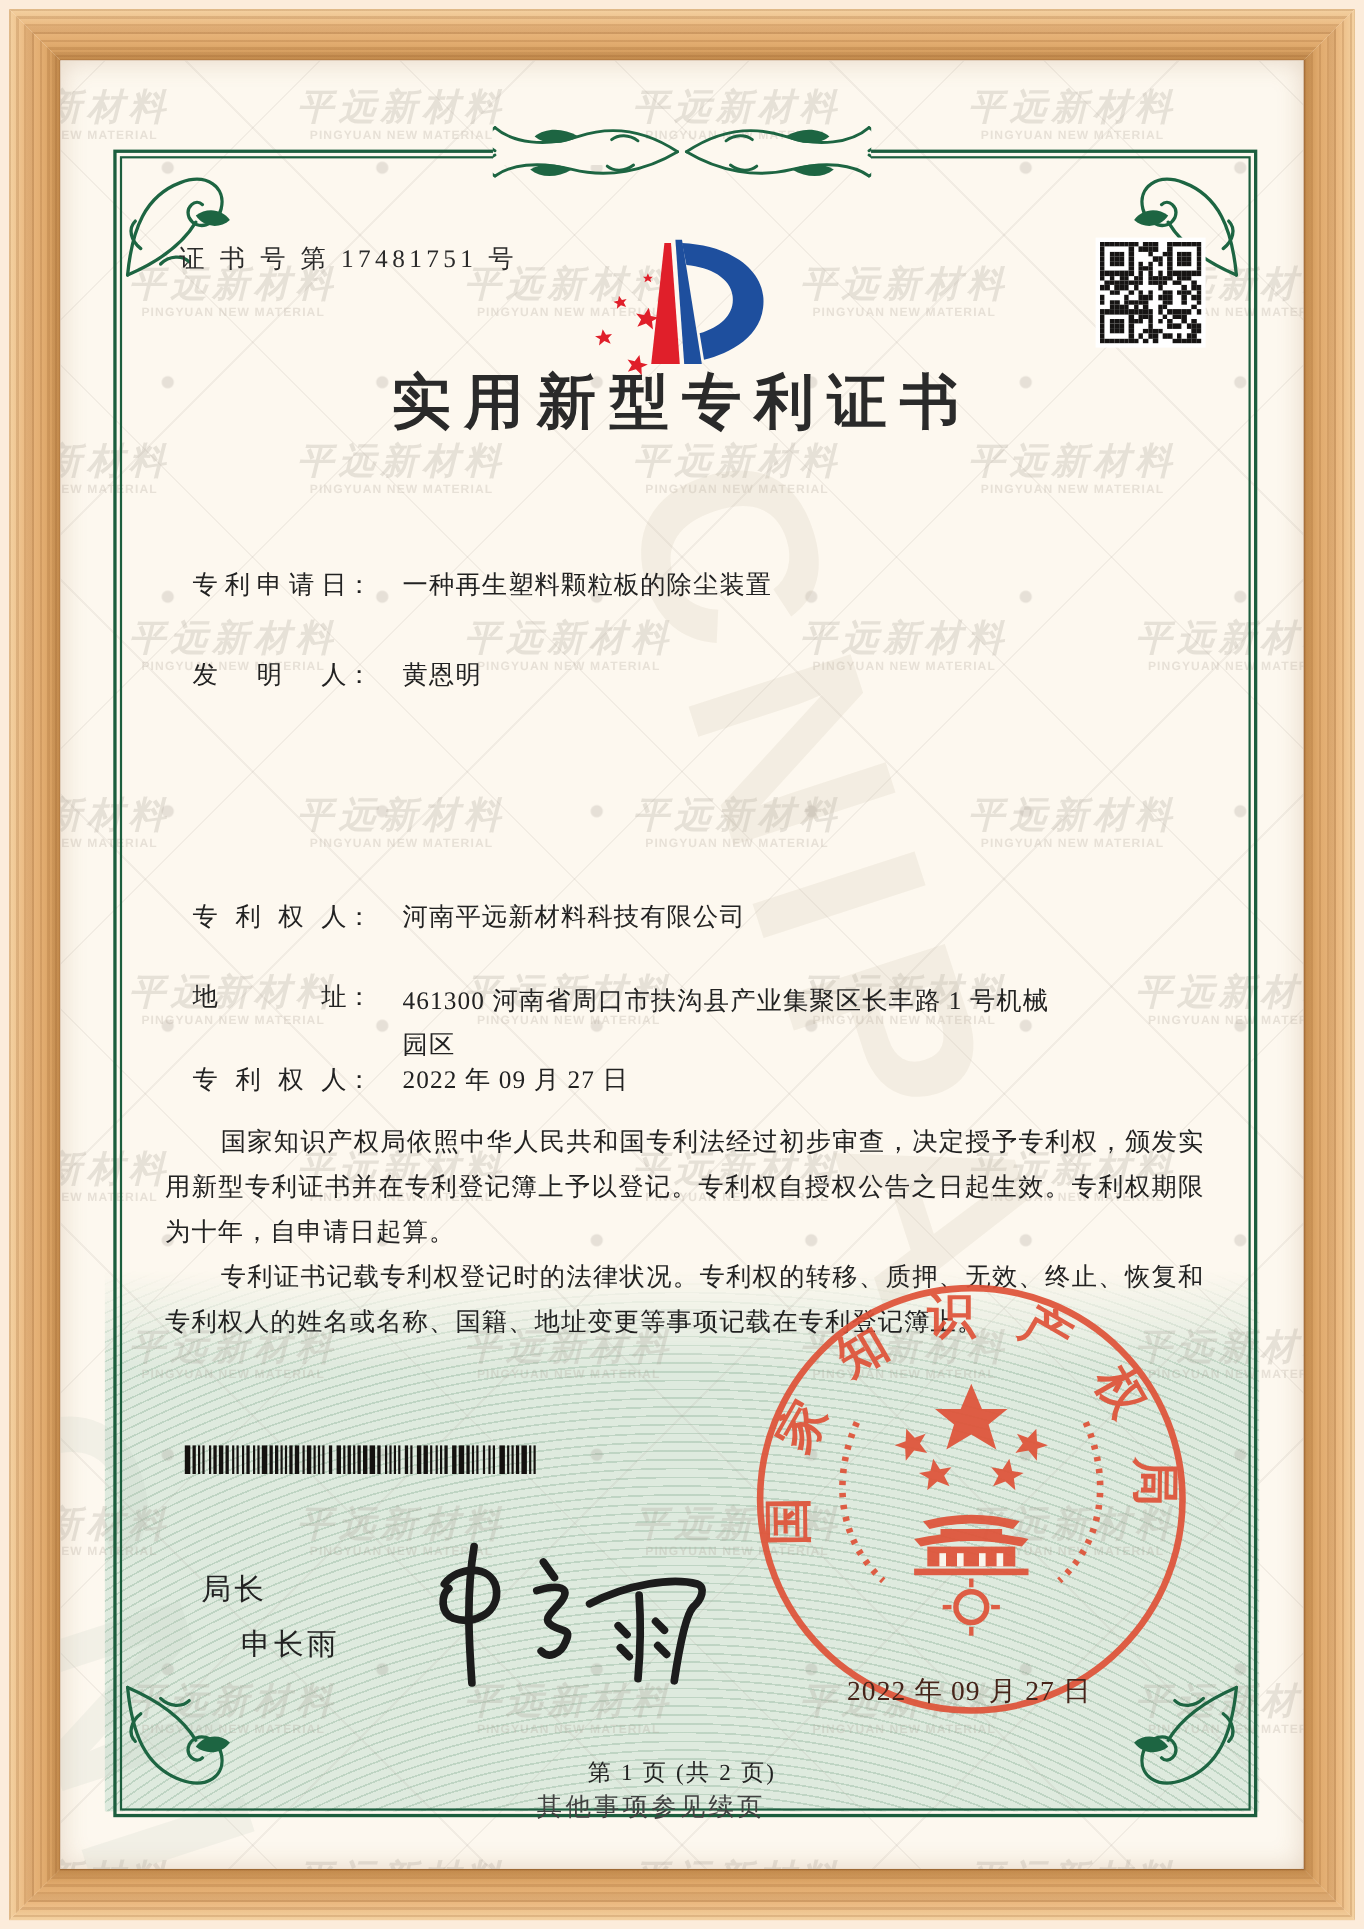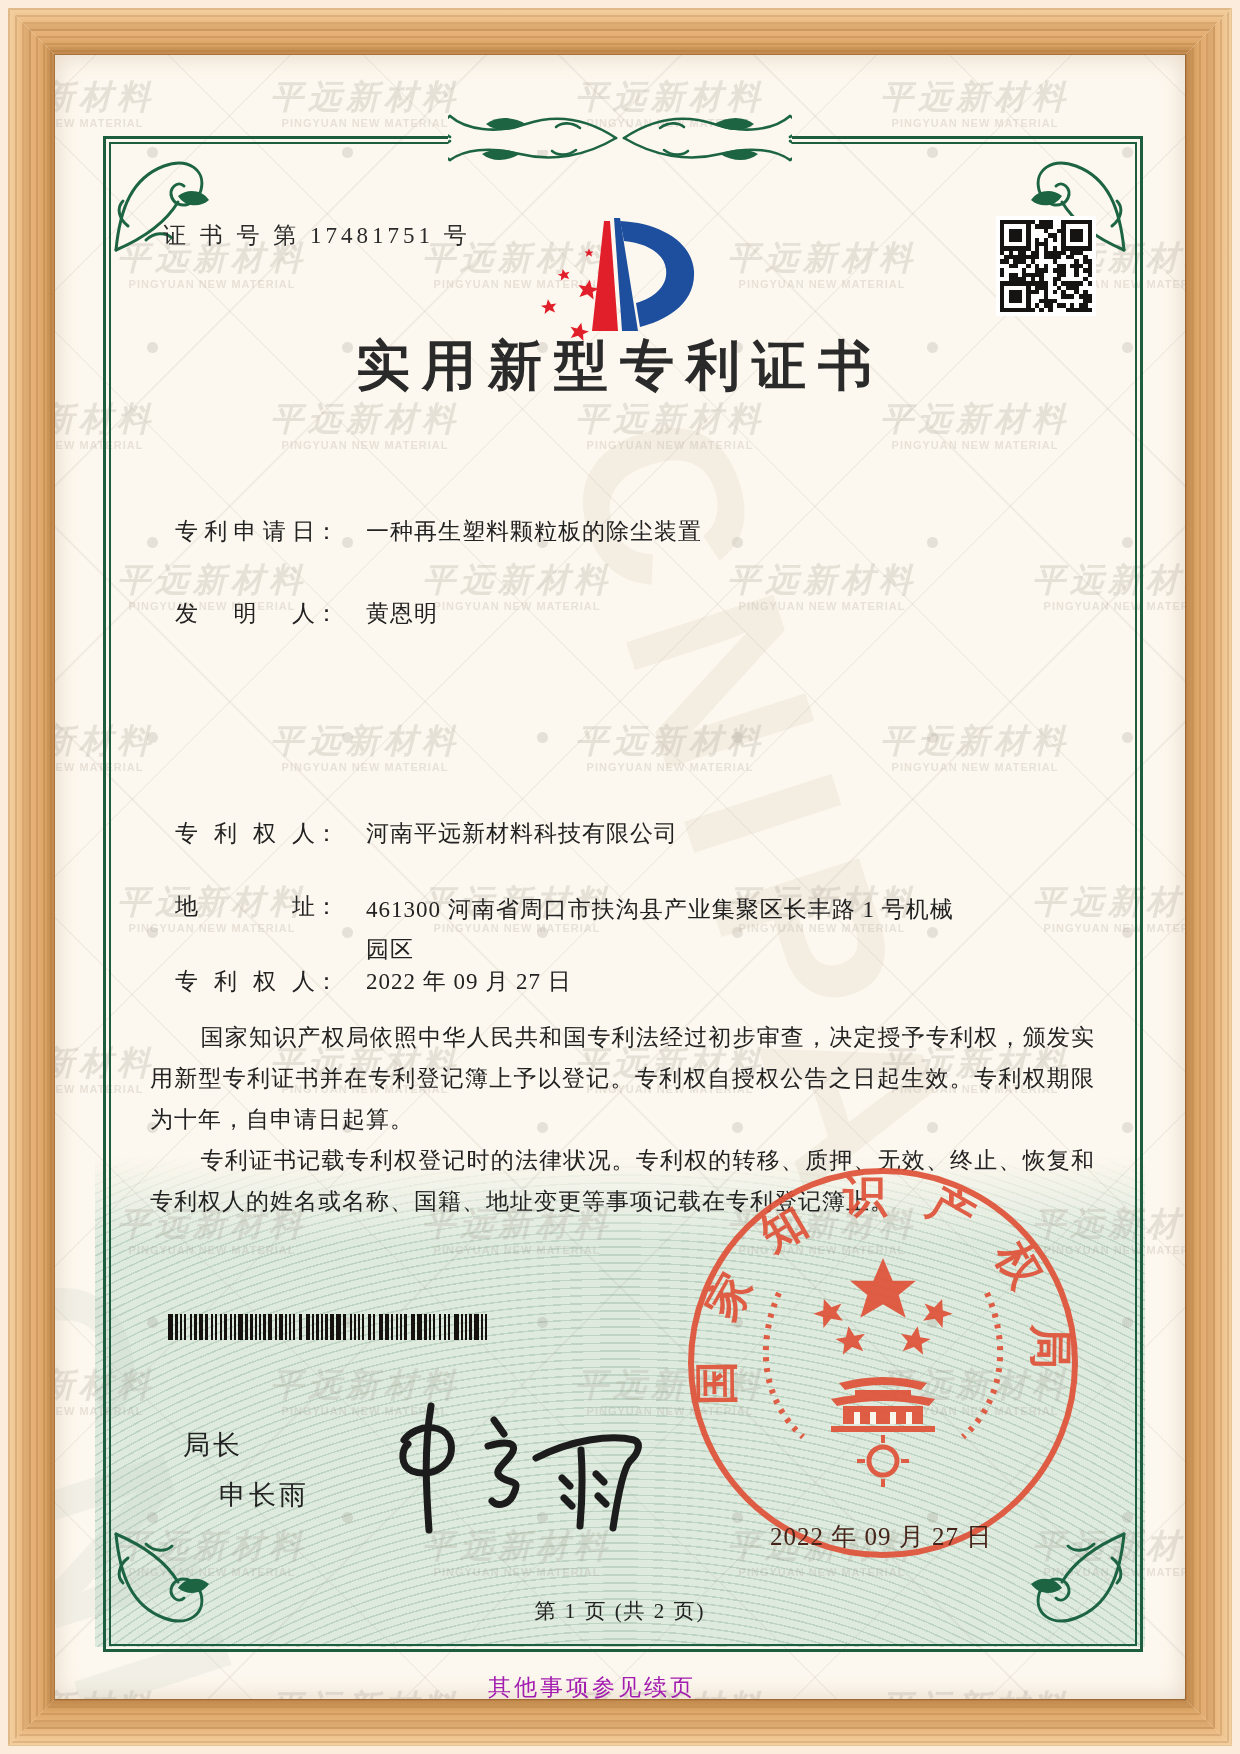--- a/index.html
+++ b/index.html
@@ -78,21 +78,21 @@
   #barcode{left:113px;top:1259px;width:326px;height:26px;display:flex;align-items:stretch;}
   #barcode div{background:#14110f;}
   #director-label{left:128px;top:1372px;font-size:27px;letter-spacing:3px;color:#222;
     font-family:"Liberation Sans","DejaVu Sans",sans-serif;}
   #director-name{left:128px;top:1422px;font-size:27px;letter-spacing:3px;color:#222;
     font-family:"Liberation Sans","DejaVu Sans",sans-serif;margin-left:36px;}
   #signature{left:321px;top:1343px;z-index:5;}
   #seal{left:628px;top:1108px;z-index:6;opacity:.92;}
   #seal-date{left:715px;top:1465px;width:240px;font-size:25px;letter-spacing:1px;color:#46241a;z-index:7;}
   #page-info{left:0;width:1130px;top:1542px;text-align:center;font-size:21px;letter-spacing:2px;color:#222;}
-  #footer-note{left:0;width:1074px;top:1617px;text-align:center;font-size:23px;letter-spacing:3px;color:#a21caf;}
+  #footer-note{left:0;width:1074px;top:1572px;text-align:center;font-size:23px;letter-spacing:3px;color:#404040;}
   
   #qr-box{left:941px;top:161px;width:100px;height:100px;background:#fff;padding:4px;box-sizing:border-box;}
   #qr{display:grid;grid-template-columns:repeat(21,1fr);grid-template-rows:repeat(21,1fr);width:92px;height:92px;}
   #qr .on{background:#161413;}
   
   #logo{left:479px;top:158px;z-index:5;}
 </style>
 </head>
 <body>
 

